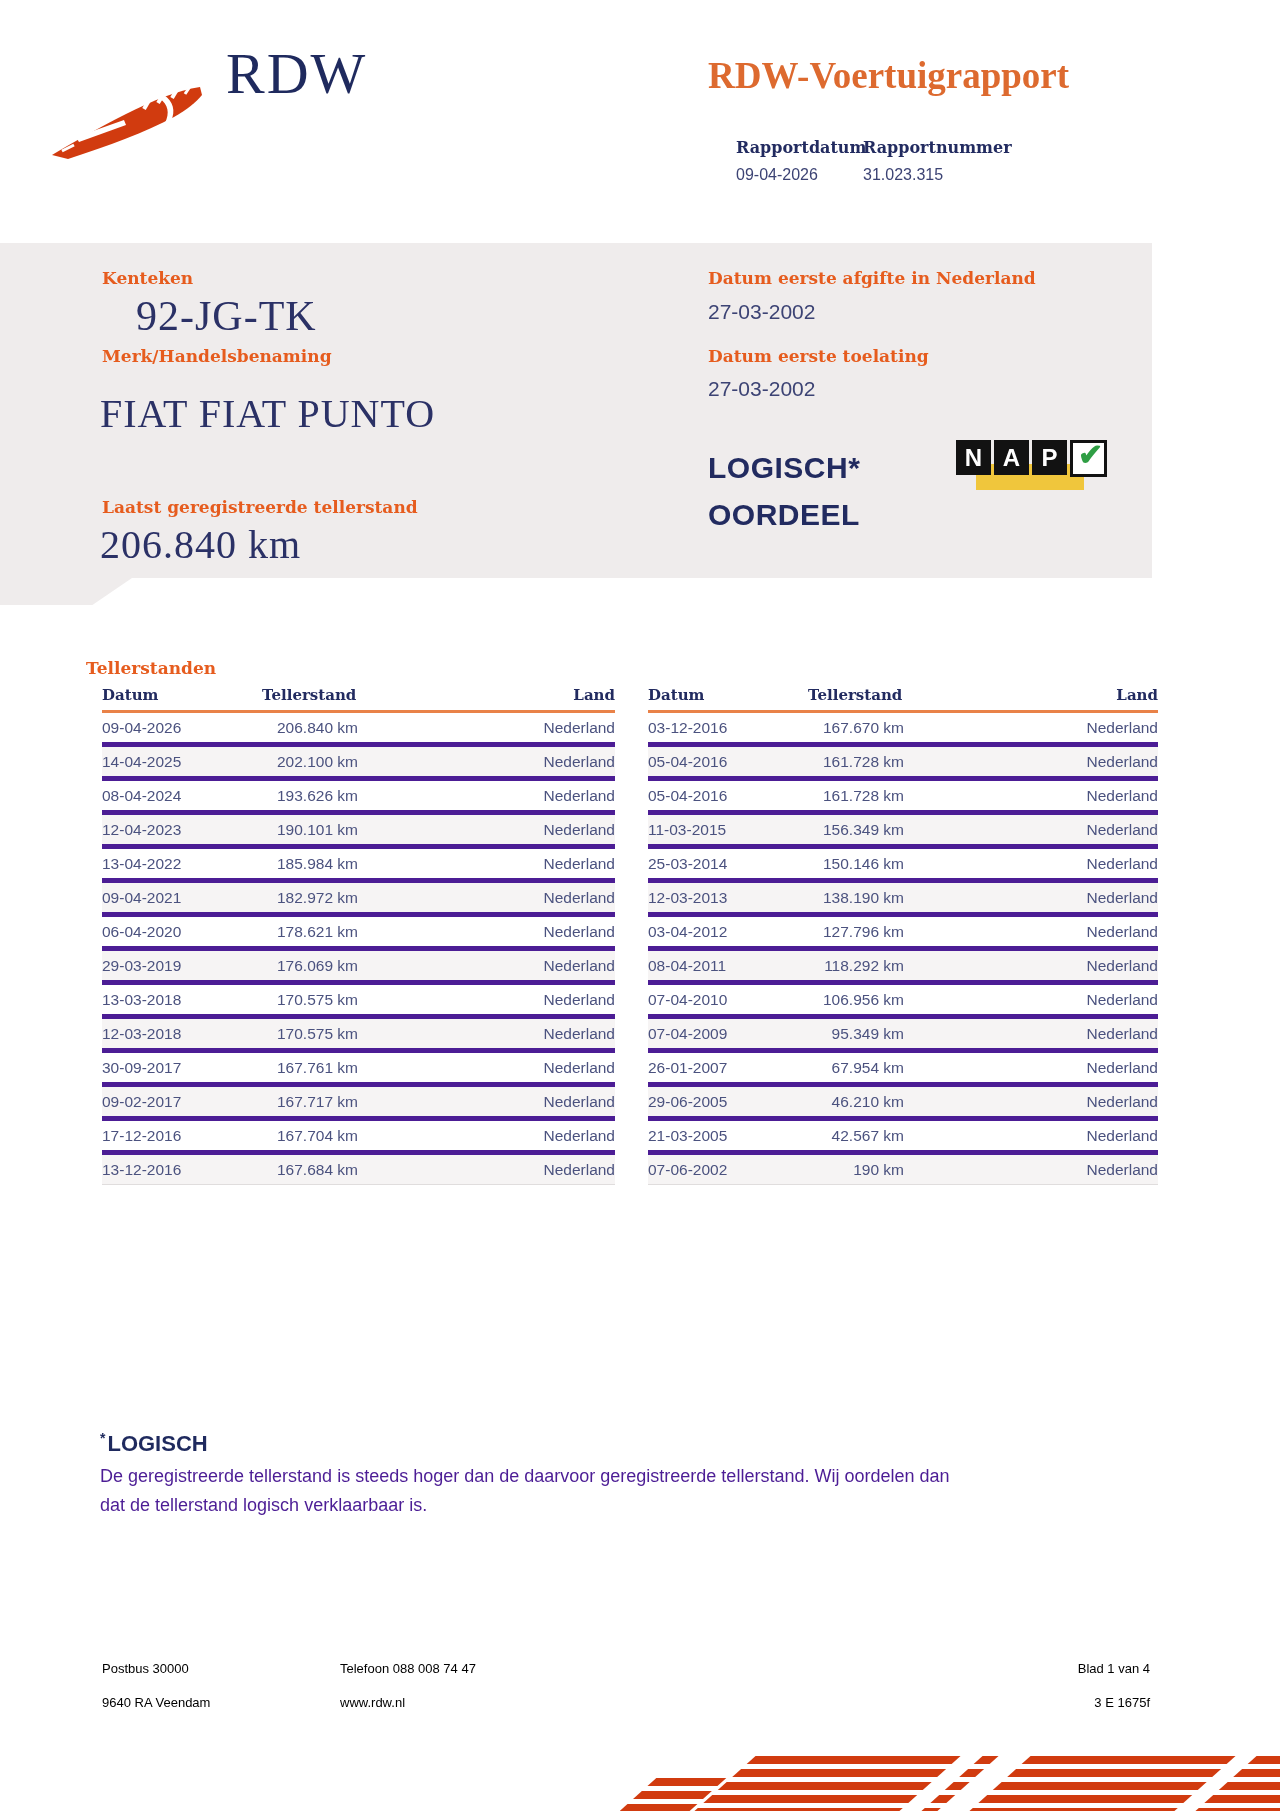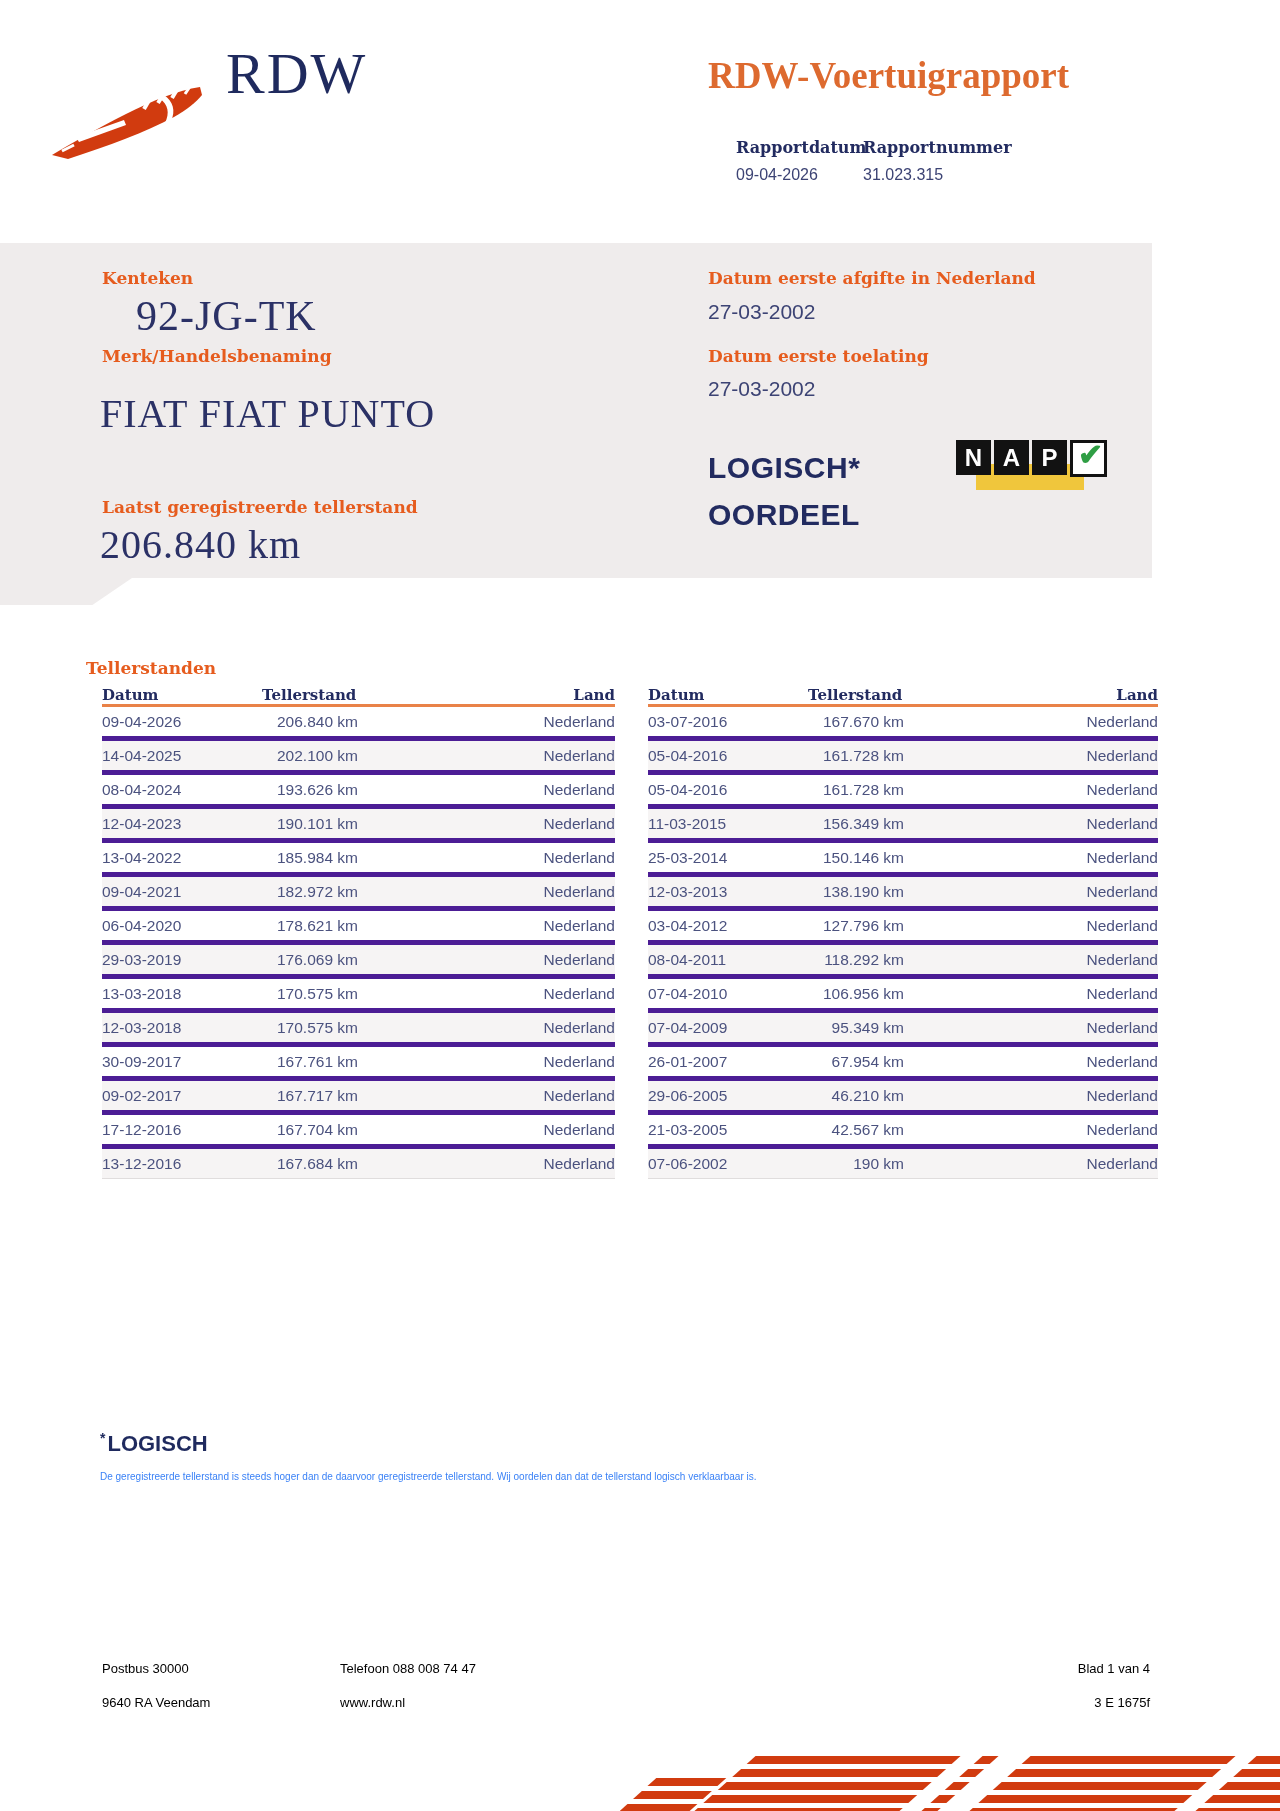--- a/index.html
+++ b/index.html
@@ -67,21 +67,21 @@
   .section-title{
     position:absolute;left:86px;top:658px;
     font-family:"DejaVu Serif",serif;font-weight:bold;font-size:17px;color:#e65c1e;
   }
   .tables{position:absolute;left:102px;top:686px;display:flex;gap:33px;}
   .mtable{width:513px;}
   .mtable.right{width:510px;}
   .mtable-head{
     display:grid;grid-template-columns:160px 96px 1fr;
     font-family:"DejaVu Serif",serif;font-weight:bold;font-size:15px;color:#222b60;
-    border-bottom:3px solid #e98248;
+    padding-bottom:6px;border-bottom:3px solid #e98248;
   }
   .mtable-head .c3{text-align:right;}
   .mtable-body .mrow{
     display:grid;grid-template-columns:160px 96px 1fr;
     height:29px;align-items:center;
     font-size:15.5px;color:#4b527f;
   }
   .mtable-body .mrow + .mrow{border-top:5px solid #4c1d95;}
   .mtable-body .mrow:nth-child(even){background:#f6f4f4;}
   .mtable-body .mrow:last-child{border-bottom:1px solid #e0dddd;}
@@ -89,21 +89,21 @@
   .mrow .c3{text-align:right;}
 
   
   .fn-title{
     position:absolute;left:100px;top:1430px;
     font-size:22px;font-weight:bold;color:#1f2a5e;
   }
   .fn-title .ast{font-size:14px;vertical-align:8px;margin-right:2px;}
   .fn-text{
     position:absolute;left:100px;top:1462px;width:852px;
-    font-size:10px;line-height:29px;color:#3b82f6;
+    font-size:18px;line-height:29px;color:#4c1d95;
   }
 
   
   .foot{position:absolute;font-size:13px;color:#000000;line-height:34px;}
   .foot-a{left:102px;top:1652px;}
   .foot-b{left:340px;top:1652px;}
   .foot-c{right:130px;top:1652px;text-align:right;}
   .foot div{height:34px;}
 
   
@@ -259,21 +259,21 @@
       </div>
   </div>
   <div class="mtable right">
     <div class="mtable-head">
       <span class="c1">Datum</span>
       <span class="c2">Tellerstand</span>
       <span class="c3">Land</span>
     </div>
     <div class="mtable-body">
         <div class="mrow">
-          <span class="c1">03-07-2016</span>
+          <span class="c1">03-12-2016</span>
           <span class="c2">167.670 km</span>
           <span class="c3">Nederland</span>
         </div>
         <div class="mrow">
           <span class="c1">05-04-2016</span>
           <span class="c2">161.728 km</span>
           <span class="c3">Nederland</span>
         </div>
         <div class="mrow">
           <span class="c1">05-04-2016</span>

